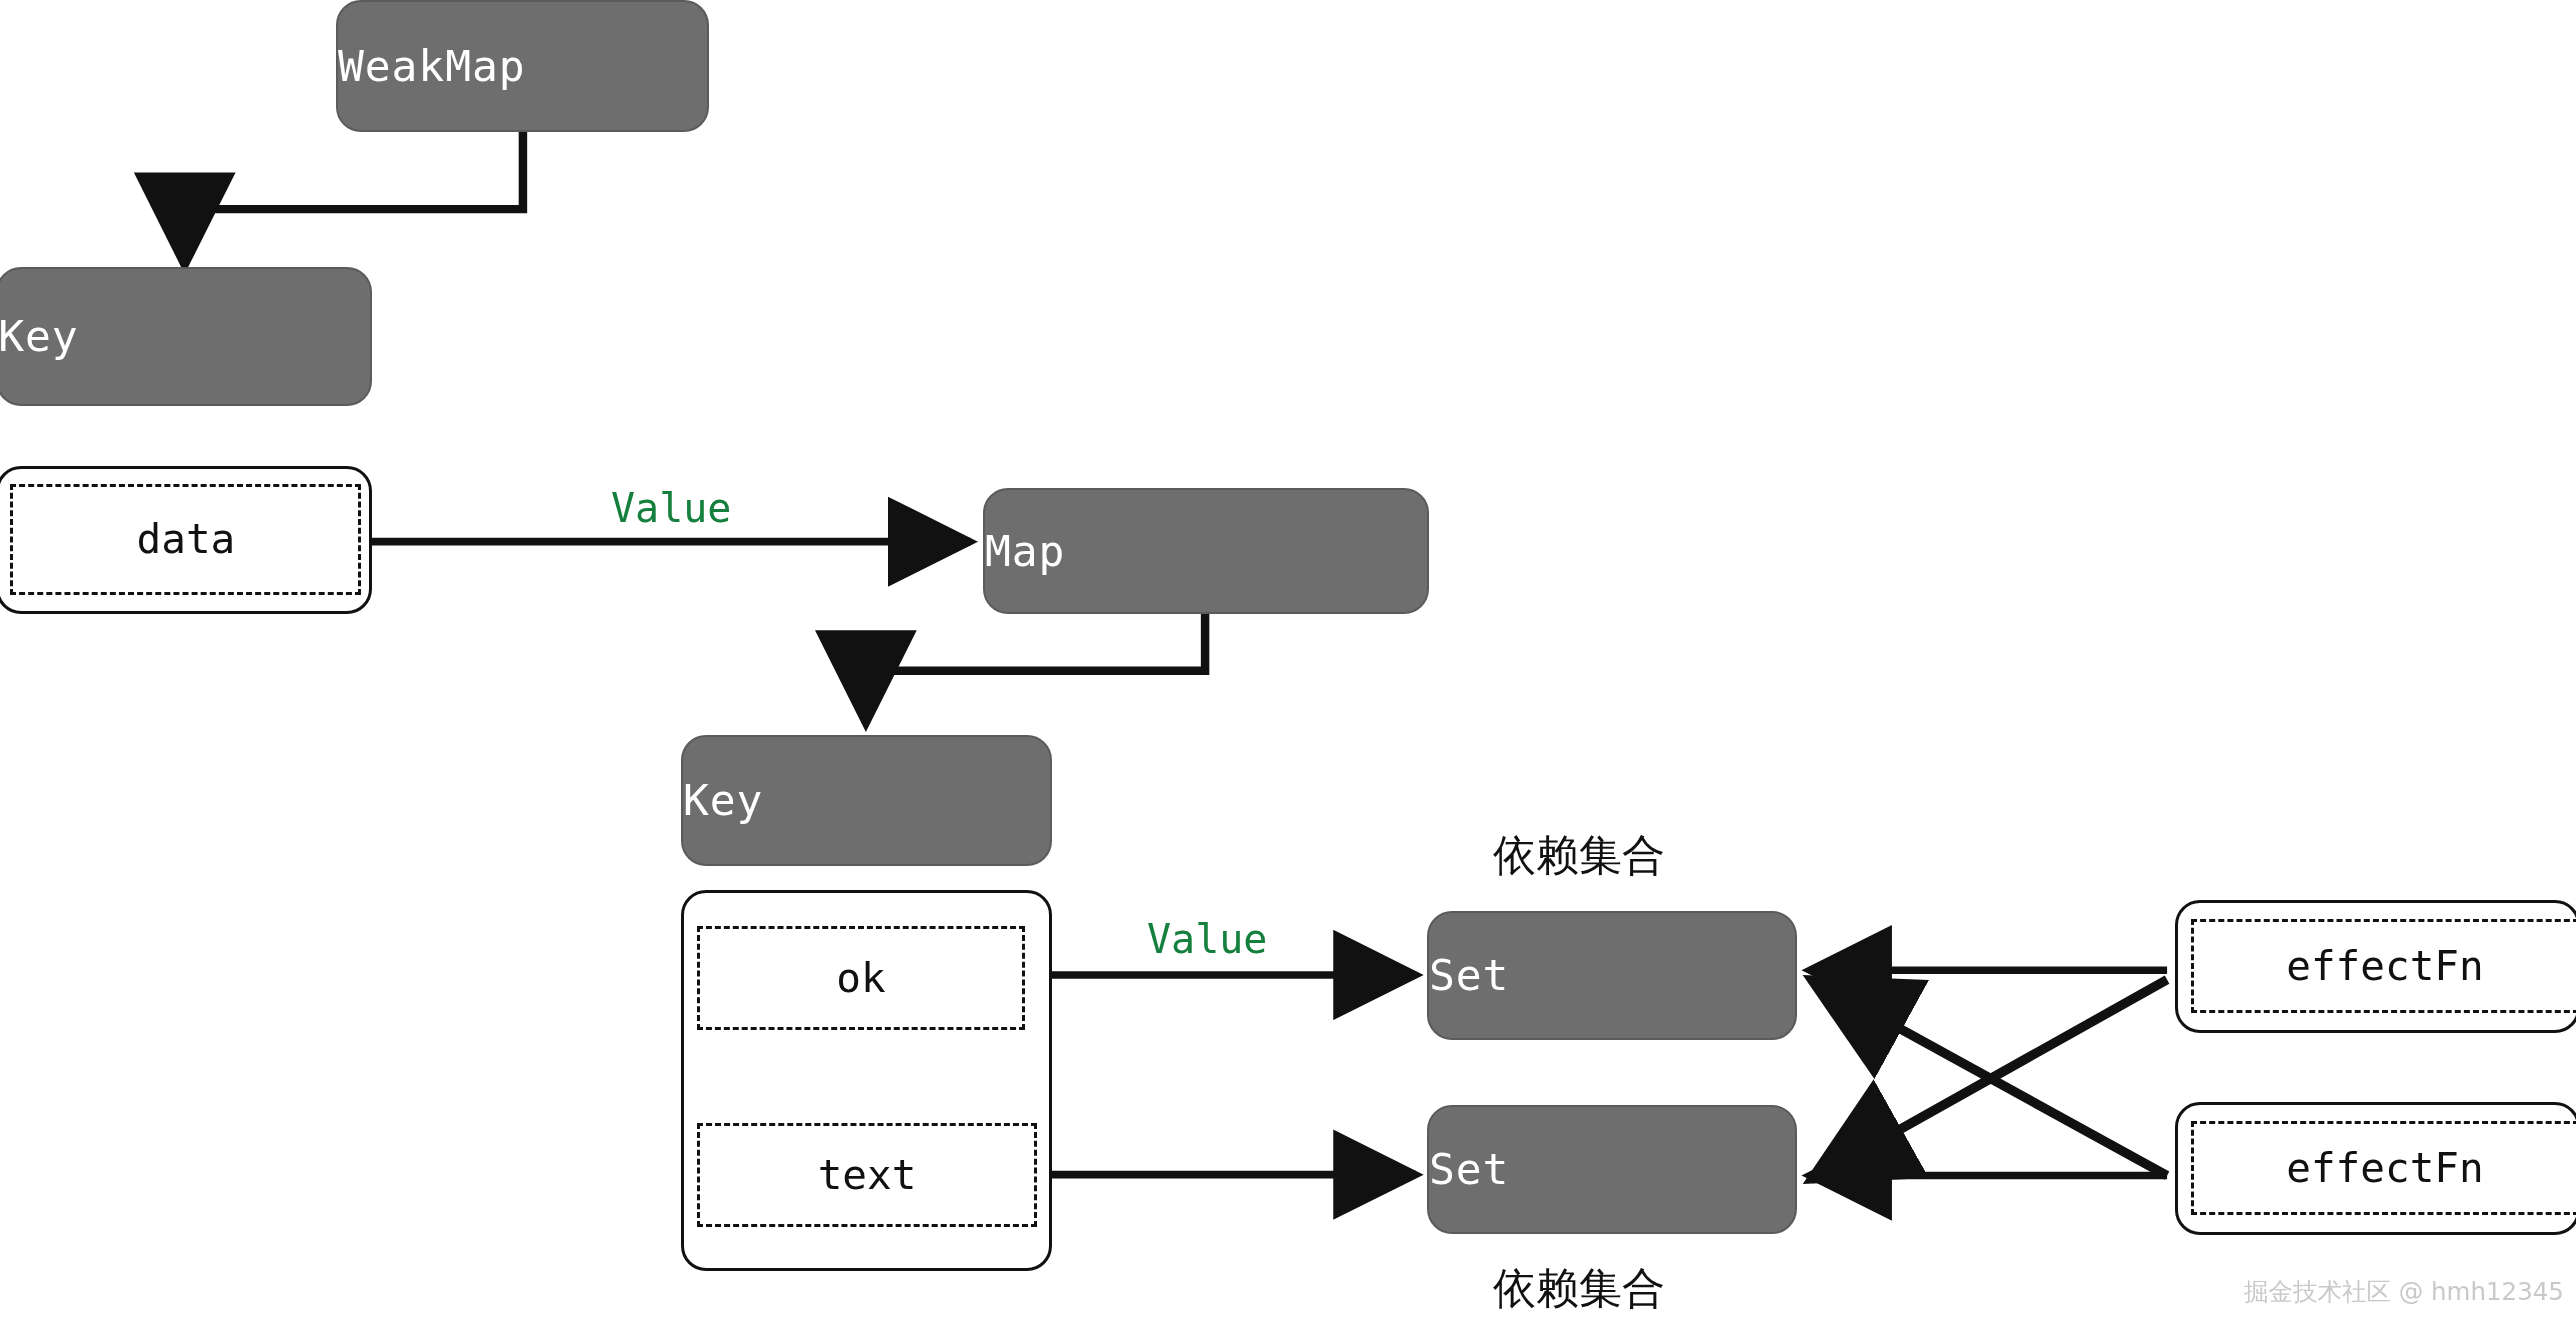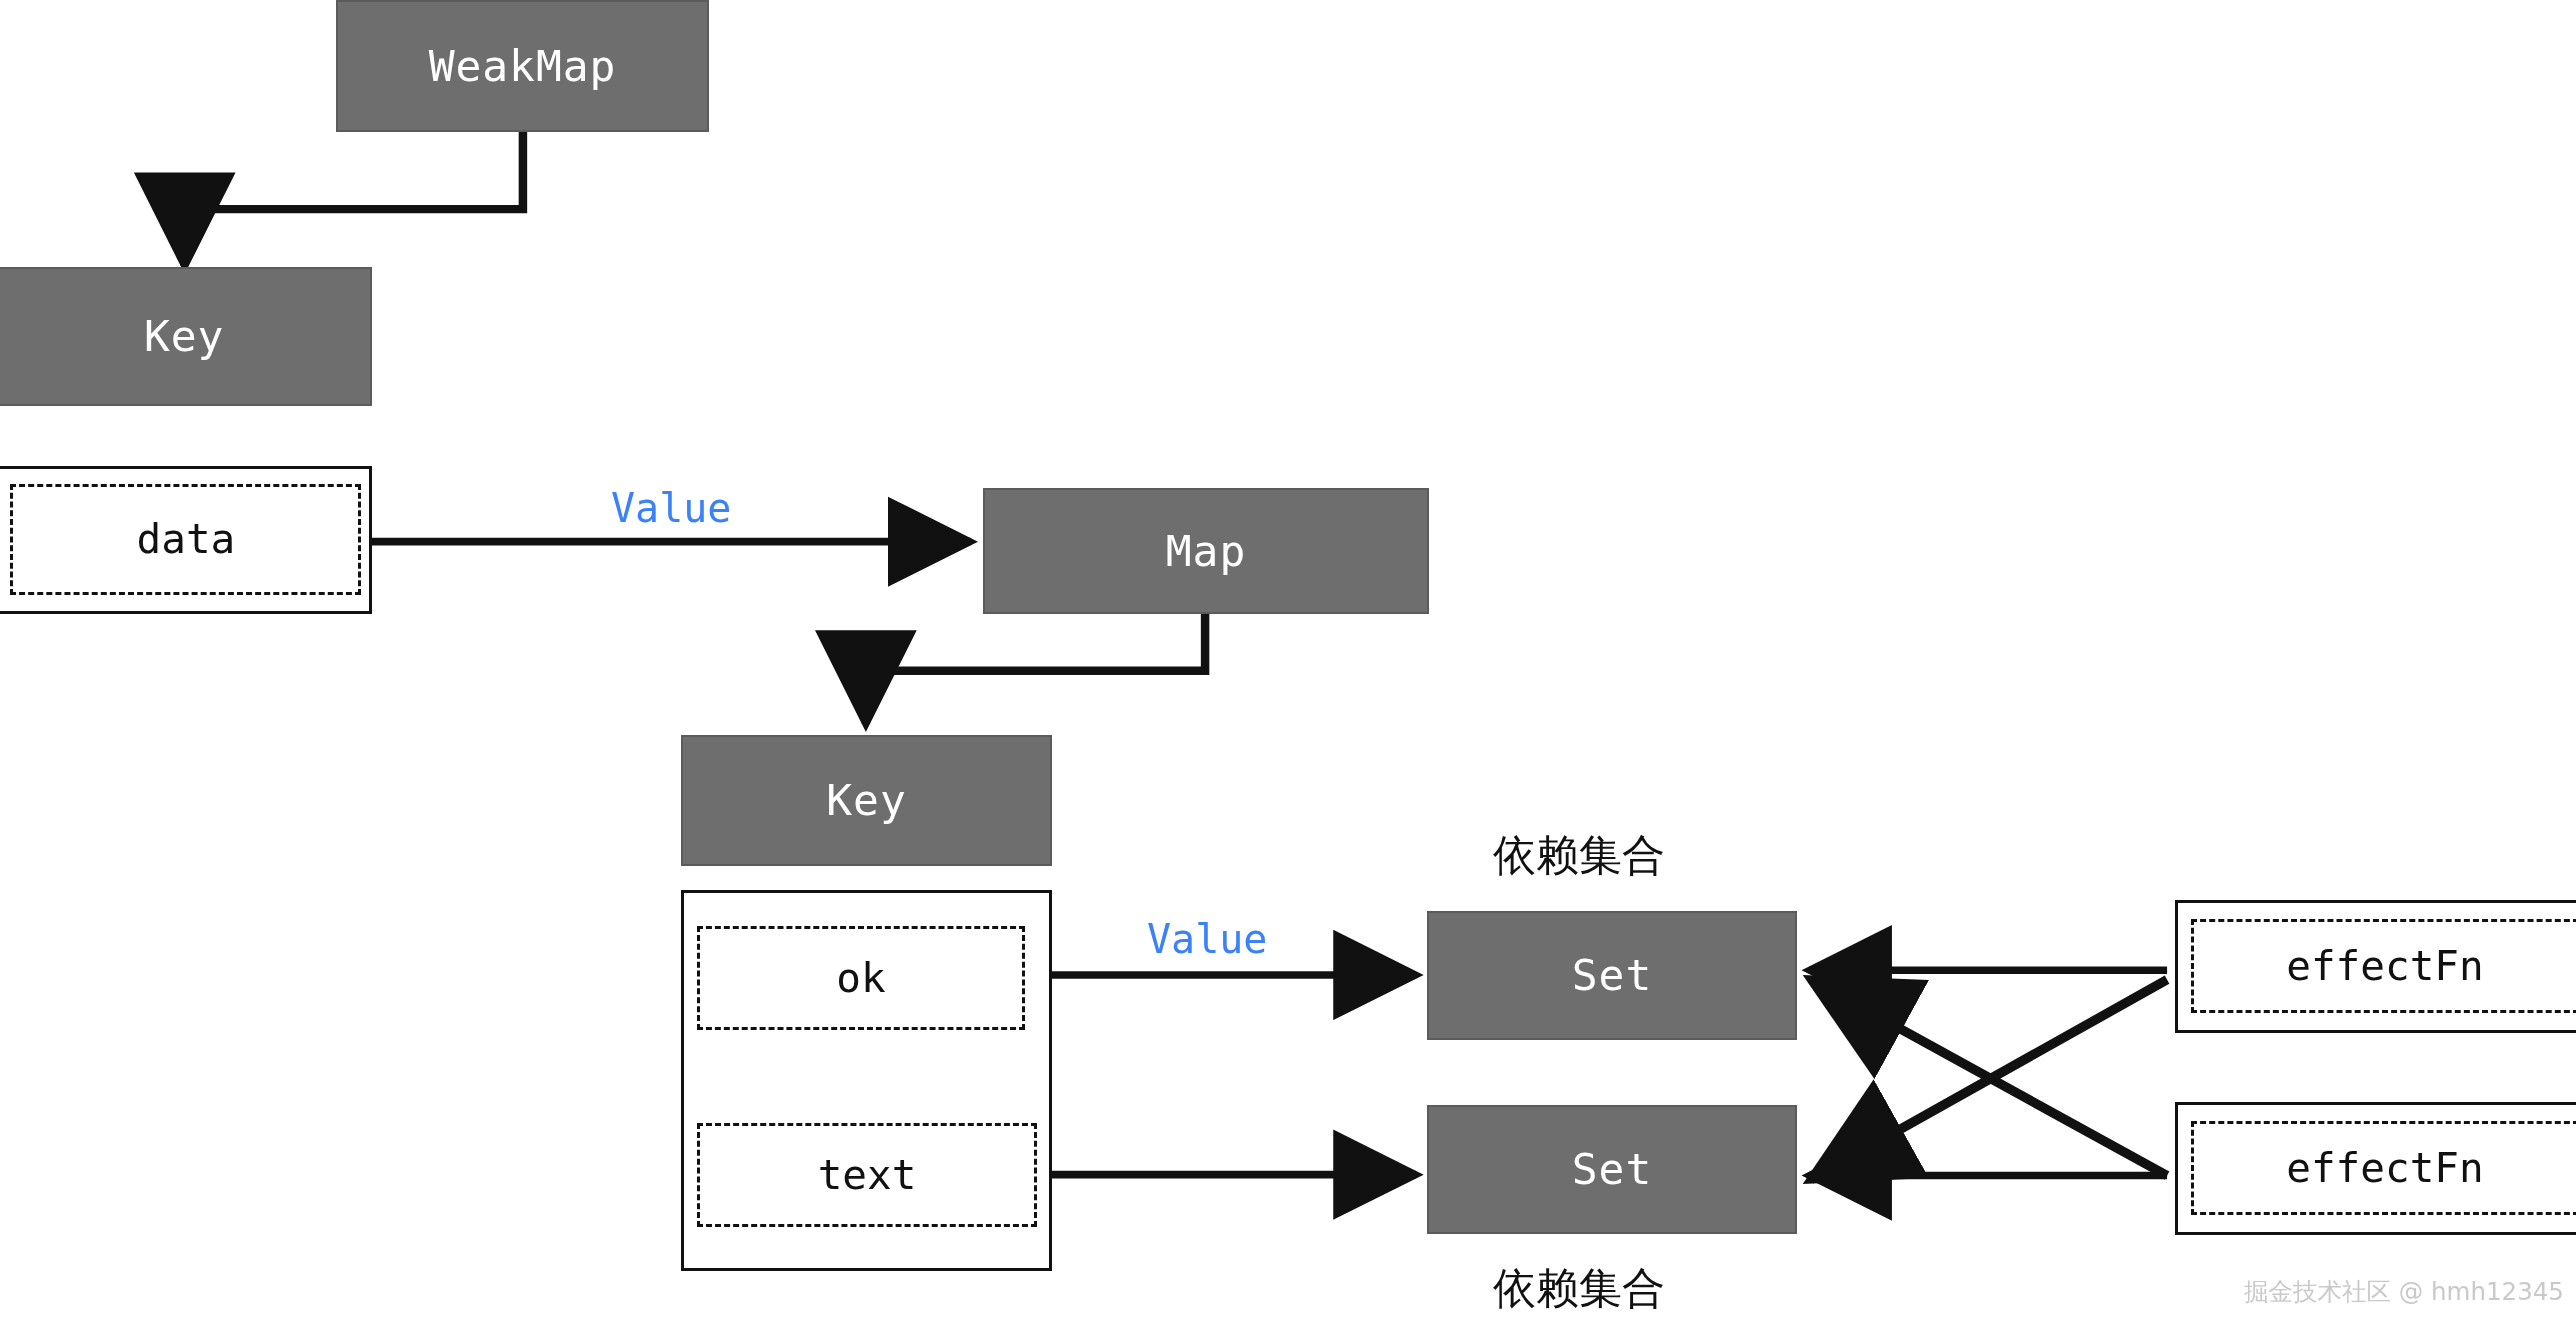--- a/index.html
+++ b/index.html
@@ -2,32 +2,32 @@
 <html style="font-size:15px"><head>
 <meta charset="utf-8">
 <style>
   html,body{margin:0;padding:0;background:#ffffff;}
   body{width:2576px;height:1331px;position:relative;overflow:hidden;
        font-family:"DejaVu Sans Mono","Liberation Mono",monospace;}
   #stage{position:absolute;left:0;top:0;width:2576px;height:1331px;}
   svg#wires{position:absolute;left:0;top:0;width:2576px;height:1331px;overflow:visible;}
 
   .node{position:absolute;box-sizing:border-box;display:flex;align-items:center;
-        justify-content:center;}
+        border-radius:25px;}
   .solidfill{background:#6e6e6e;border:2.8px solid #5b5b5b;color:#ffffff;}
   .solidfill .lbl{font-size:43px;letter-spacing:0.9px;line-height:1;
         font-family:"DejaVu Sans Mono","Liberation Mono",monospace;}
   .outline{background:#ffffff;border:3.8px solid #111111;}
   .dashbox{position:absolute;box-sizing:border-box;border:3.8px dashed #111111;
         background:#ffffff;display:flex;align-items:center;justify-content:center;
         color:#111111;}
   .dashbox .lbl{font-size:41px;line-height:1;
         font-family:"DejaVu Sans Mono","Liberation Mono",monospace;}
 
-  .edge-label{position:absolute;color:#3b82f6;font-size:40px;line-height:1;
+  .edge-label{position:absolute;color:#15803d;font-size:40px;line-height:1;
         font-family:"DejaVu Sans Mono","Liberation Mono",monospace;white-space:nowrap;}
   .cn-label{position:absolute;color:#111111;font-size:43px;line-height:1;
         font-family:"DejaVu Sans","Liberation Sans",sans-serif;white-space:nowrap;text-align:right;}
   .watermark{position:absolute;color:#c9c9c9;font-size:24.5px;line-height:1;
         font-family:"DejaVu Sans","Liberation Sans",sans-serif;white-space:nowrap;text-align:right;}
 </style>
 </head>
 <body>
 
 <div id="stage">

